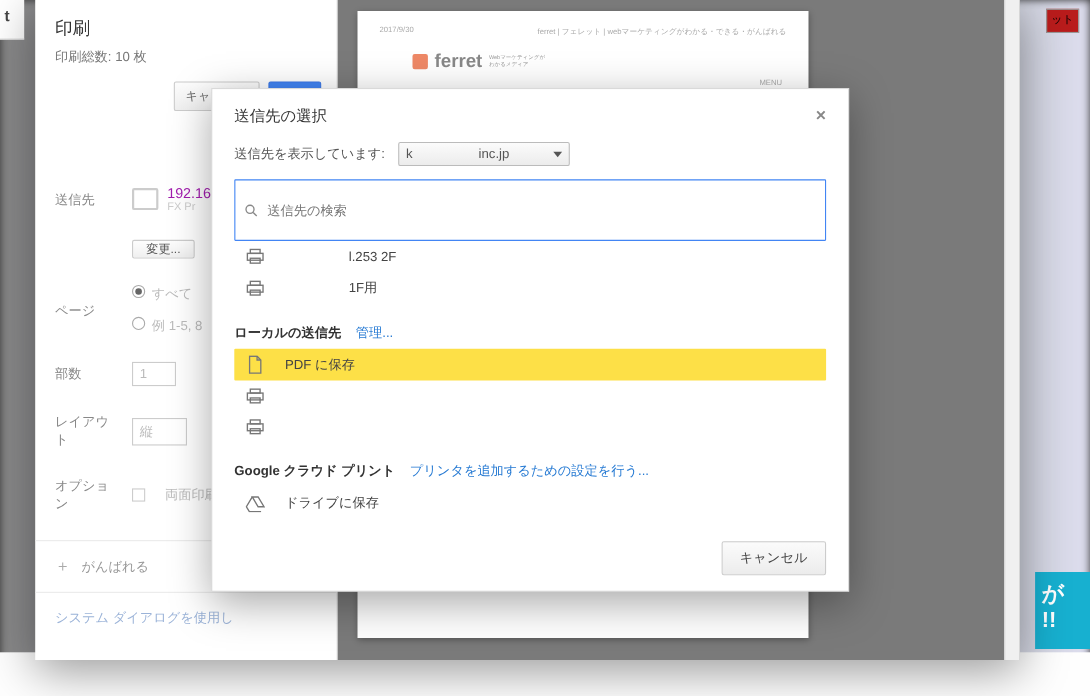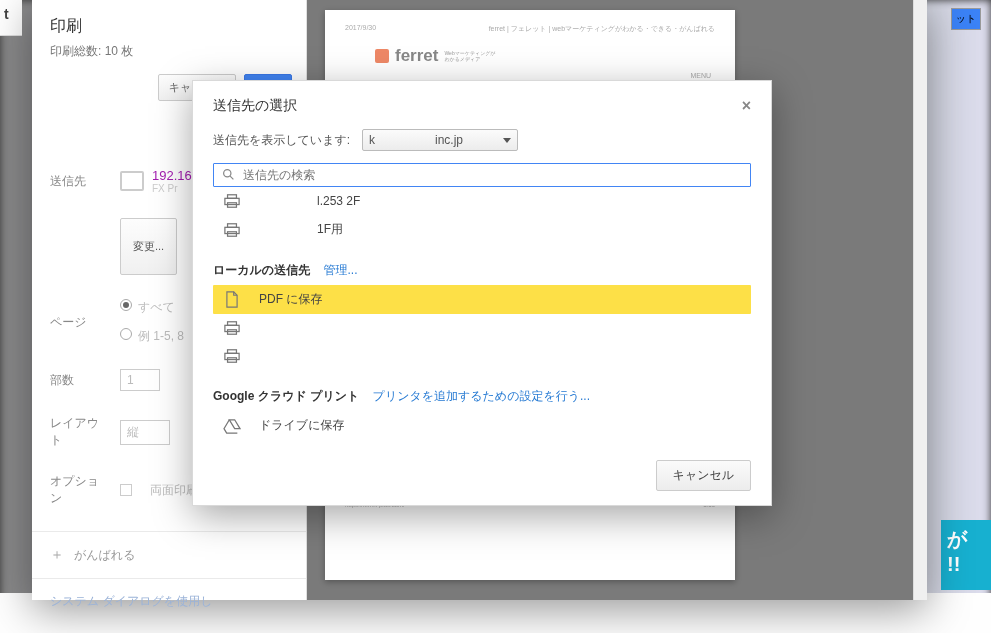--- a/index.html
+++ b/index.html
@@ -46,21 +46,21 @@
       padding: 6px;
     }
     
     .topright-box {
       position: absolute;
       top: 8px;
       right: 10px;
       width: 30px;
       height: 22px;
       border: 1px solid #999;
-      background: #3b82f6;
+      background: #b91c1c;
       font-size: 10px;
       text-align: center;
       line-height: 20px;
     }
     
     .left-edge {
       position: absolute;
       left: 0;
       top: 0;
       width: 22px;
@@ -144,21 +144,21 @@
     .printer-name {
       color: #a21caf;
       font-size: 13px;
     }
     .printer-sub {
       color: #ccc;
       font-size: 10px;
     }
     .change-btn {
       margin-left: 70px;
-      padding: 20px 12px;
+      padding: 0 12px;
       font-size: 11px;
       border: 1px solid #ccc;
       background: linear-gradient(#fdfdfd,#f0f0f0);
       border-radius: 2px;
       color: #555;
     }
     .radio {
       width: 12px; height: 12px; border: 1px solid #aaa; border-radius: 50%;
       display: inline-block; margin-right: 6px;
     }
@@ -259,22 +259,23 @@
       font-size: 12px;
       border-radius: 2px;
     }
     .triangle-down {
       width: 0; height: 0; border-left: 4px solid transparent;
       border-right: 4px solid transparent; border-top: 5px solid #555;
     }
     
     .search-box {
       display: flex;
+      align-items: center;
       border: 1px solid #4285f4;
-      padding: 4px 8px;
+      padding: 20px 8px;
       border-radius: 1px;
       gap: 8px;
     }
     .search-icon-svg { width: 13px; height: 13px; }
     .search-input {
       border: none; outline: none; flex: 1; font-size: 12px; color: #888;
     }
     
     .section-label {
       font-size: 12px;

